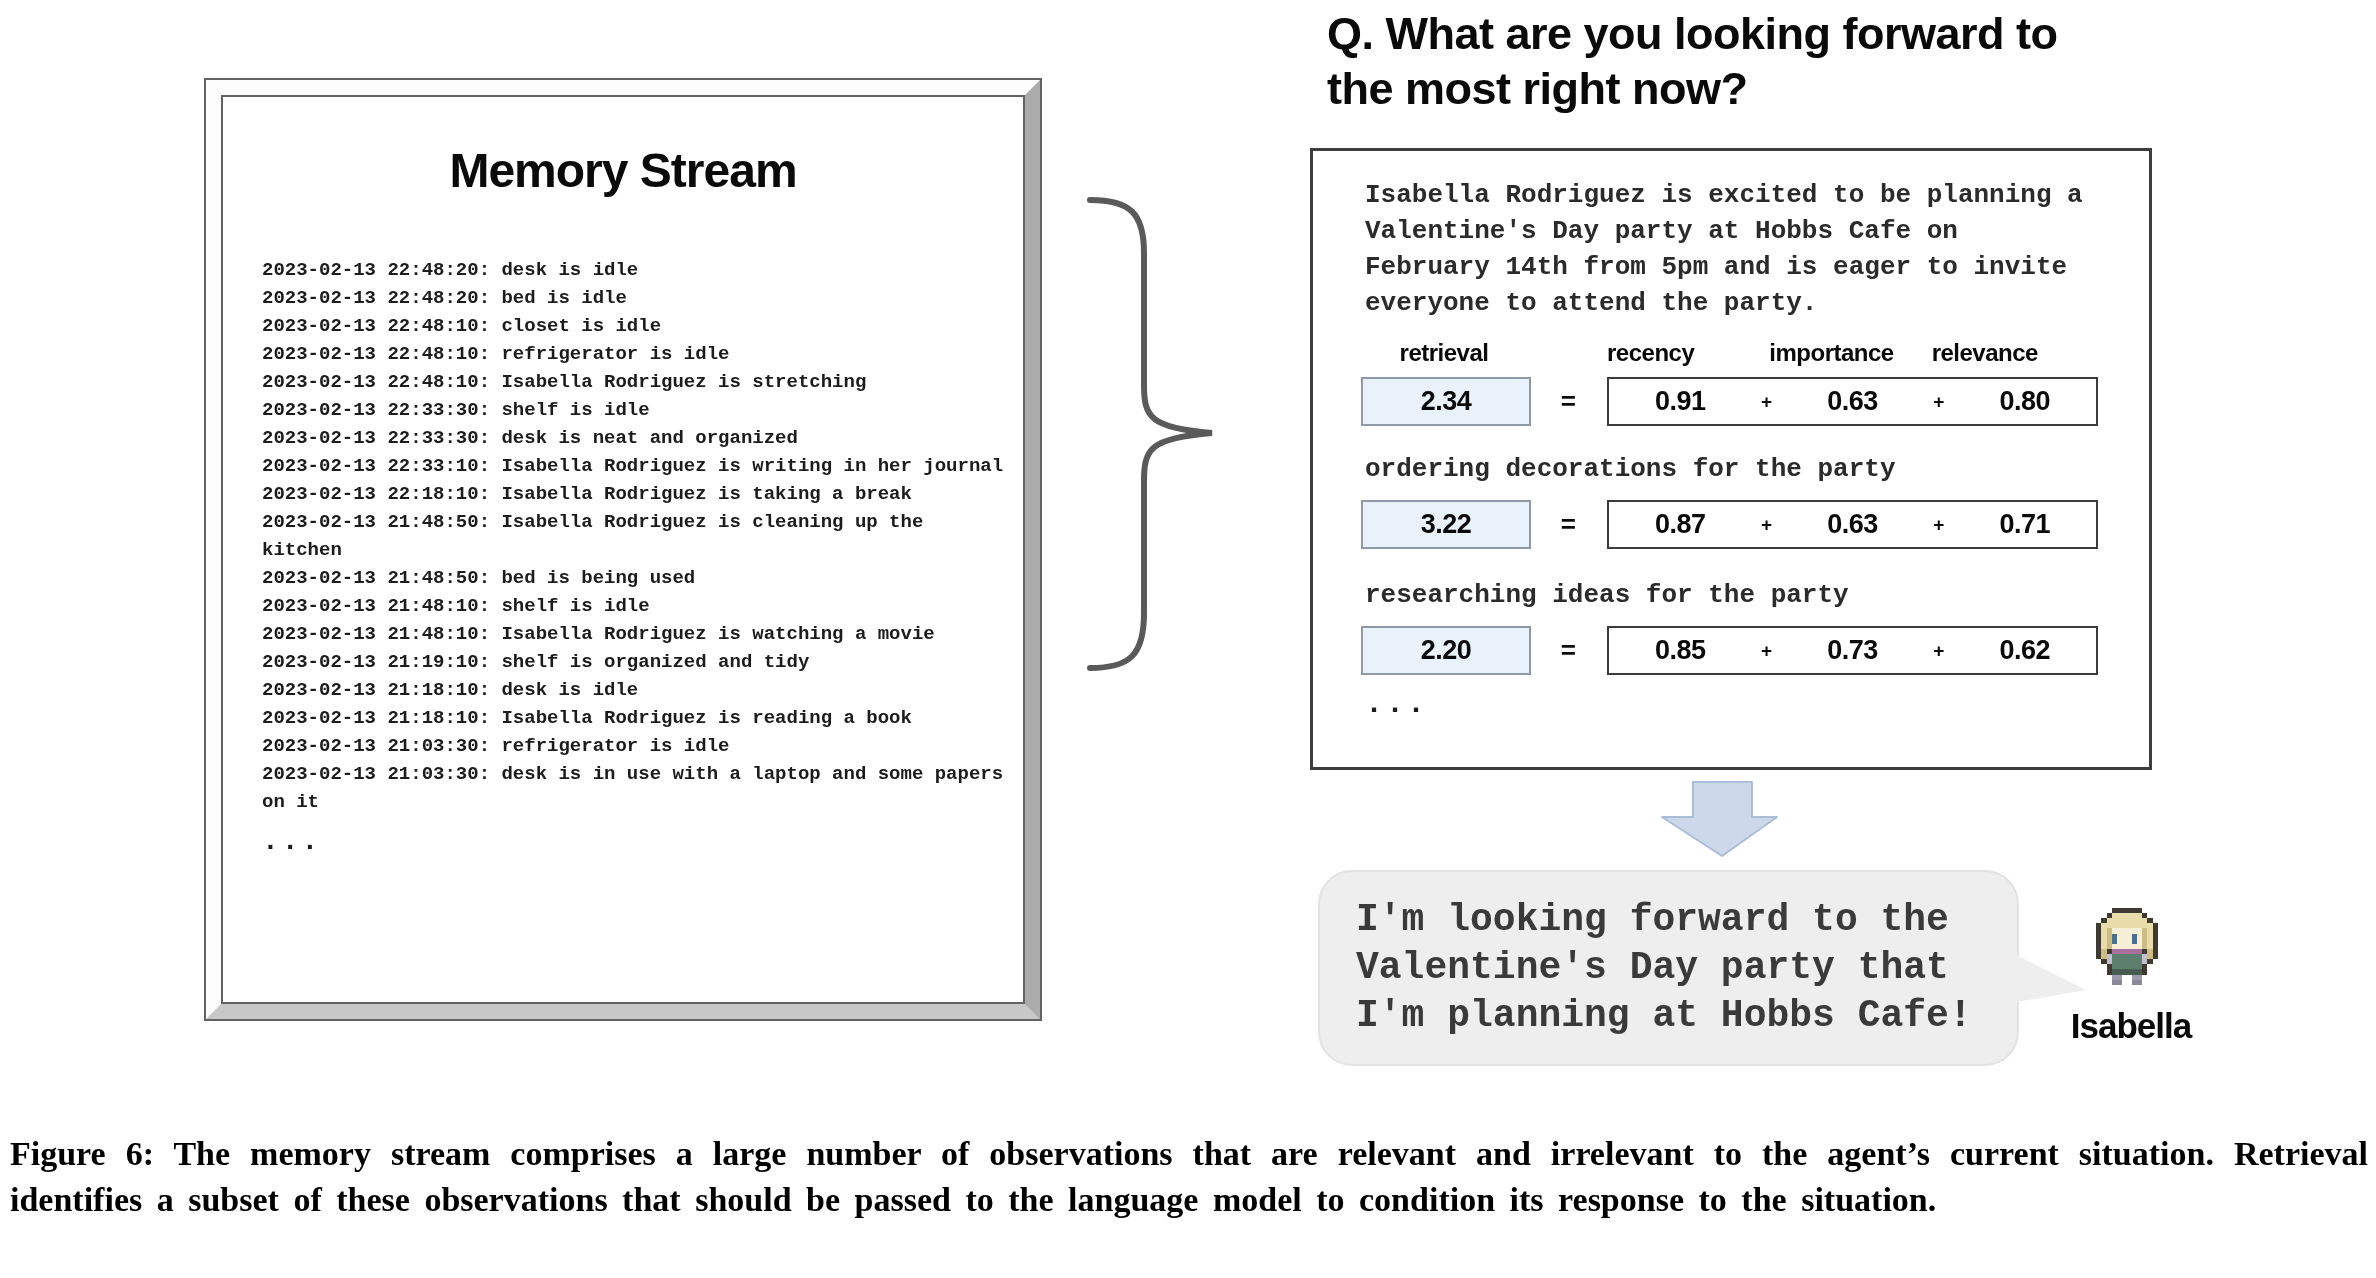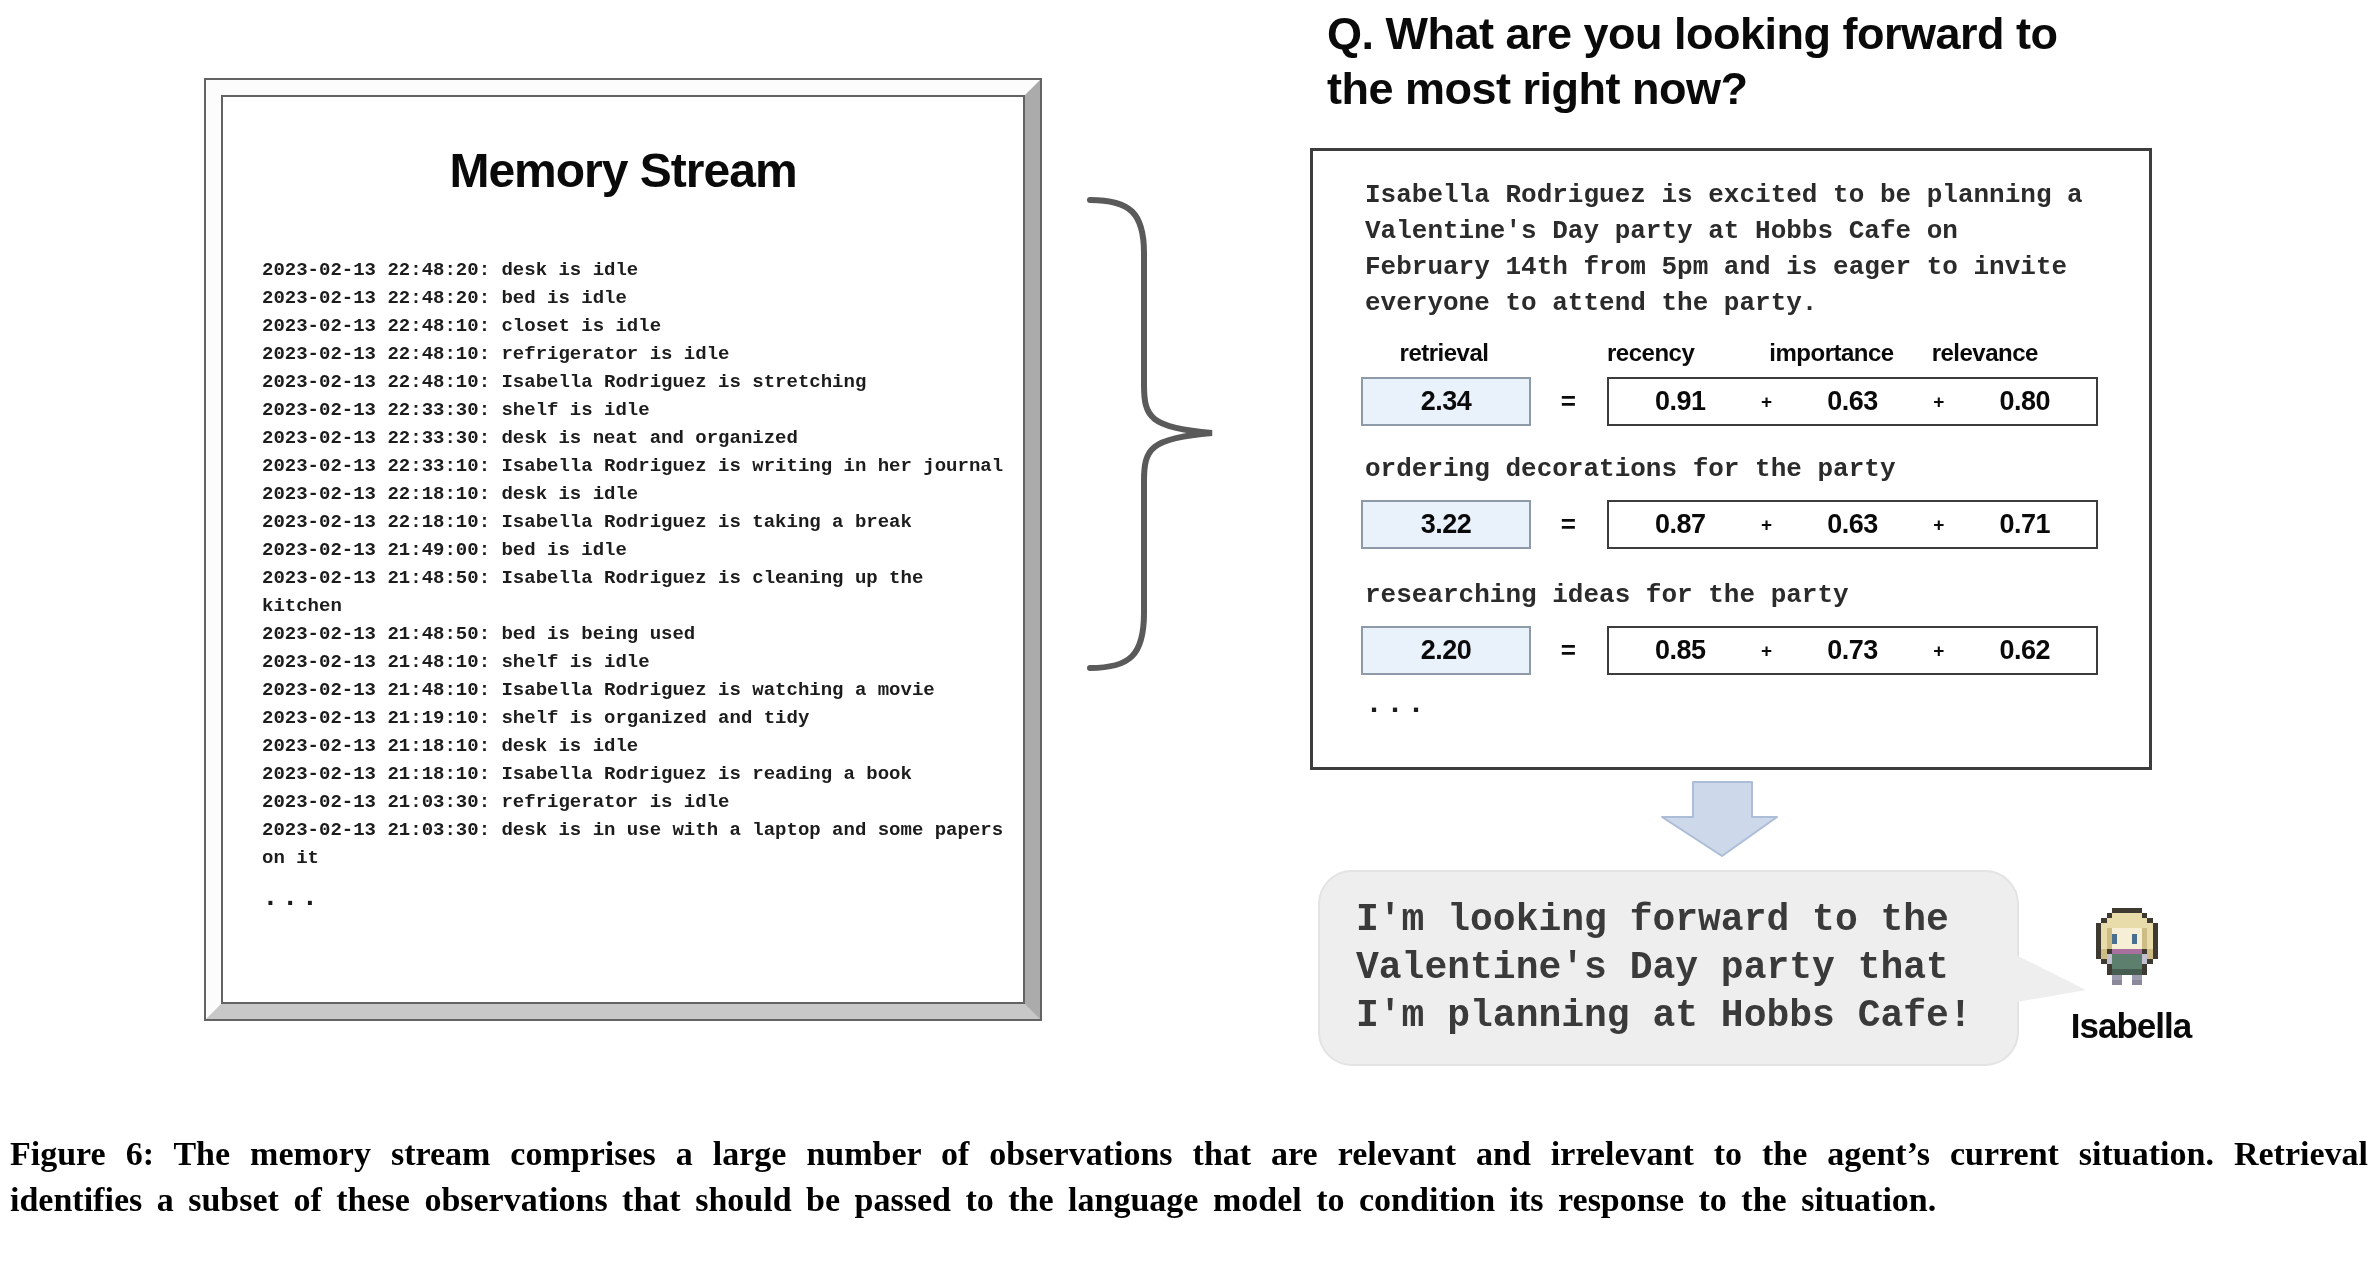--- a/index.html
+++ b/index.html
@@ -71,23 +71,21 @@
         <div class="mem-title cond">Memory Stream</div>
         <div class="mem-list">
             <div class="mem-line mono">2023-02-13 22:48:20: desk is idle</div>
             <div class="mem-line mono">2023-02-13 22:48:20: bed is idle</div>
             <div class="mem-line mono">2023-02-13 22:48:10: closet is idle</div>
             <div class="mem-line mono">2023-02-13 22:48:10: refrigerator is idle</div>
             <div class="mem-line mono">2023-02-13 22:48:10: Isabella Rodriguez is stretching</div>
             <div class="mem-line mono">2023-02-13 22:33:30: shelf is idle</div>
             <div class="mem-line mono">2023-02-13 22:33:30: desk is neat and organized</div>
             <div class="mem-line mono">2023-02-13 22:33:10: Isabella Rodriguez is writing in her journal</div>
-            <div class="mem-line mono">2023-02-13 22:18:10: desk is idle</div>
             <div class="mem-line mono">2023-02-13 22:18:10: Isabella Rodriguez is taking a break</div>
-            <div class="mem-line mono">2023-02-13 21:49:00: bed is idle</div>
             <div class="mem-line mono">2023-02-13 21:48:50: Isabella Rodriguez is cleaning up the</div>
             <div class="mem-line mono">kitchen</div>
             <div class="mem-line mono">2023-02-13 21:48:50: bed is being used</div>
             <div class="mem-line mono">2023-02-13 21:48:10: shelf is idle</div>
             <div class="mem-line mono">2023-02-13 21:48:10: Isabella Rodriguez is watching a movie</div>
             <div class="mem-line mono">2023-02-13 21:19:10: shelf is organized and tidy</div>
             <div class="mem-line mono">2023-02-13 21:18:10: desk is idle</div>
             <div class="mem-line mono">2023-02-13 21:18:10: Isabella Rodriguez is reading a book</div>
             <div class="mem-line mono">2023-02-13 21:03:30: refrigerator is idle</div>
             <div class="mem-line mono">2023-02-13 21:03:30: desk is in use with a laptop and some papers</div>

